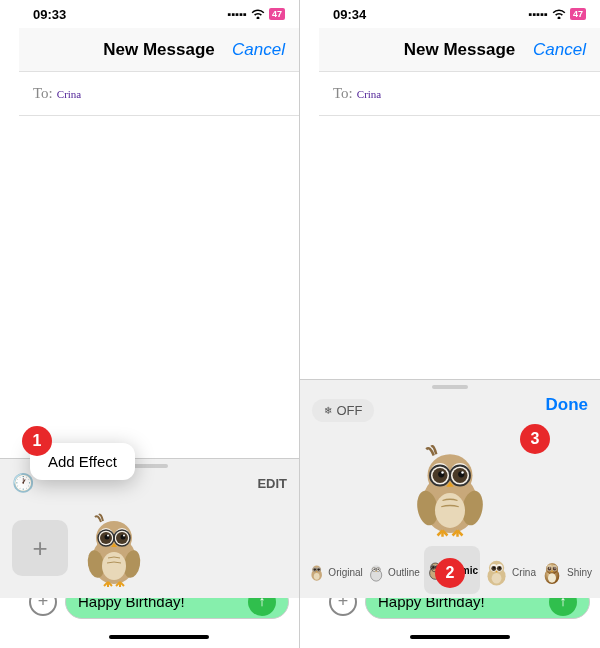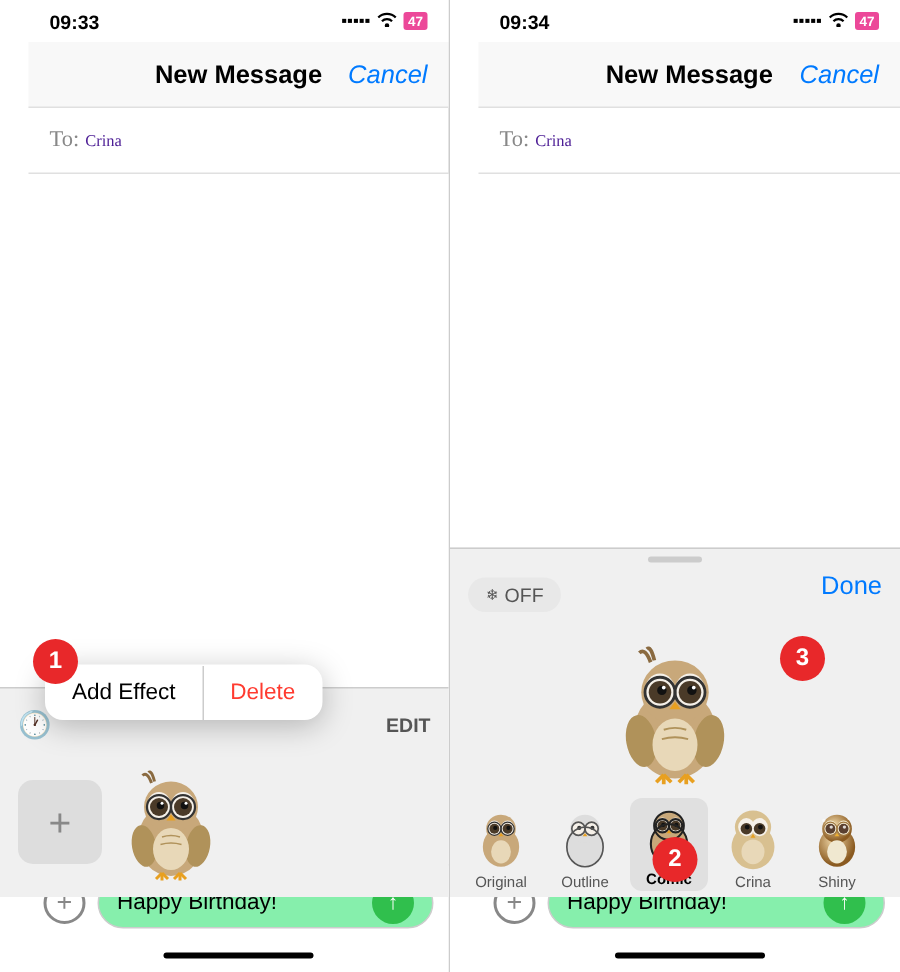--- a/index.html
+++ b/index.html
@@ -279,40 +279,39 @@
     }
     .sticker-variants {
       display: flex;
       align-items: flex-end;
       gap: 4px;
       padding: 0 8px 4px;
       overflow-x: auto;
     }
     .variant-item {
       display: flex;
-      flex-direction: column;
       align-items: center;
       gap: 3px;
       min-width: 52px;
     }
     .variant-label {
       font-size: 10px;
       color: #555;
     }
     .variant-item.selected .variant-label {
       font-weight: 700;
       color: #000;
     }
     .done-btn {
       position: absolute;
       top: 4px;
       right: 12px;
       font-size: 17px;
       color: #007aff;
-      font-weight: 400;
+      font-weight: 700;
     }
 
     
     .owl-svg {
       display: block;
     }
 
     
     .handle-row {
       display: flex;
@@ -413,21 +412,20 @@
           <line x1="42" y1="74" x2="42" y2="79" stroke="#e8a020" stroke-width="2"></line>
           <line x1="42" y1="74" x2="46" y2="78" stroke="#e8a020" stroke-width="2"></line>
         </svg>
       </div>
     </div>
   </div>
 
   <div class="context-menu">
     <span class="context-menu-item">Add Effect</span>
     <div class="context-menu-divider"></div>
-    <span class="context-menu-item context-menu-delete">Delete</span>
   </div>
 
   <div class="step-circle" style="bottom:192px;left:22px;">
     <span>1</span>
   </div>
 
   <div class="bottom-handle">
     <div class="handle-bar"></div>
   </div>
 </div>

